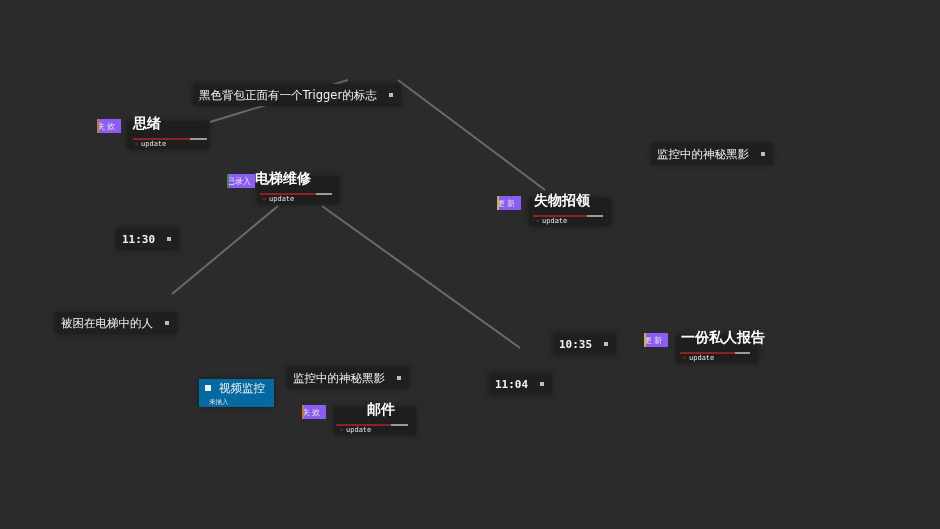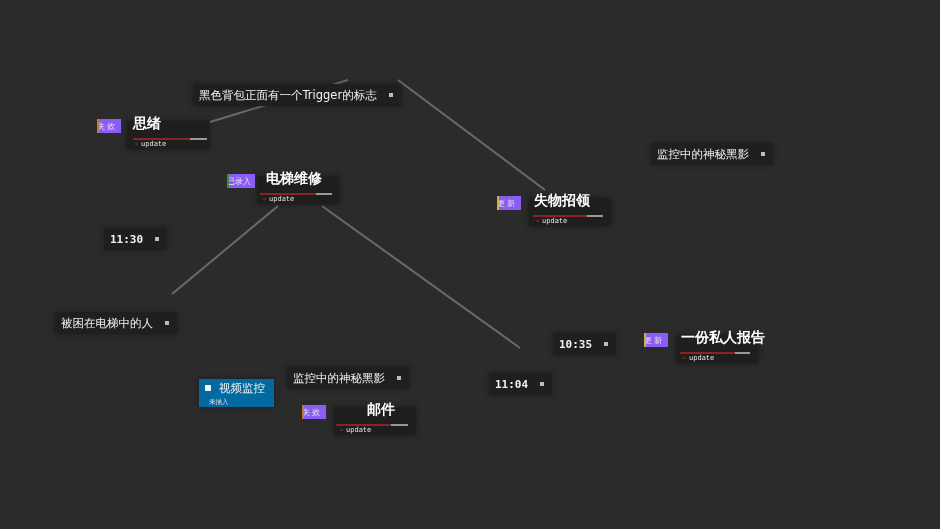--- a/index.html
+++ b/index.html
@@ -62,21 +62,21 @@
 </div>
 <div class="clue" style="left:55px;top:288px;">
   <span>被困在电梯中的人</span>
   <span class="dot"></span>
 </div>
 <div class="clue" style="left:287px;top:343px;">
   <span>监控中的神秘黑影</span>
   <span class="dot"></span>
 </div>
 
-<div class="clue time" style="left:104px;top:204px;">
+<div class="clue time" style="left:116px;top:204px;">
   <span>11:30</span>
   <span class="dot"></span>
 </div>
 <div class="clue time" style="left:553px;top:309px;">
   <span>10:35</span>
   <span class="dot"></span>
 </div>
 <div class="clue time" style="left:489px;top:349px;">
   <span>11:04</span>
   <span class="dot"></span>
@@ -95,21 +95,21 @@
   </div>
   <div class="upd" style="left:44px;top:26px;">update</div>
 </div>
 
 <div class="task" style="left:227px;top:169px;">
   <div class="box" style="left:30px;top:7px;width:82px;height:28px;"></div>
   <div class="tag" style="letter-spacing:0;">
     <span class="bar" style="background:#3f8a3f;"></span>
     <span>已录入</span>
   </div>
-  <div class="title" style="left:39px;top:1px;">电梯维修</div>
+  <div class="title" style="left:28px;top:1px;">电梯维修</div>
   <div class="prog" style="left:33px;top:24px;width:72px;">
     <span class="red" style="width:56px;"></span>
       <span class="gray" style="left:56px;width:16px;"></span>
   </div>
   <div class="upd" style="left:42px;top:26px;">update</div>
 </div>
 
 <div class="task" style="left:497px;top:191px;">
   <div class="box" style="left:32px;top:7px;width:82px;height:28px;"></div>
   <div class="tag">

